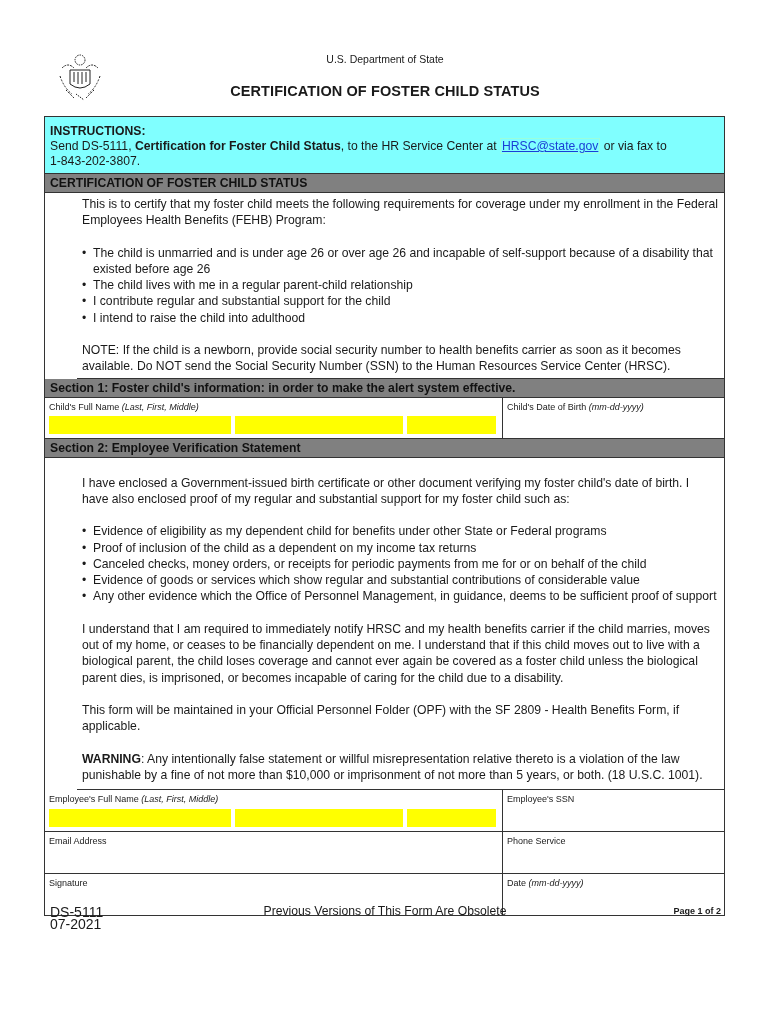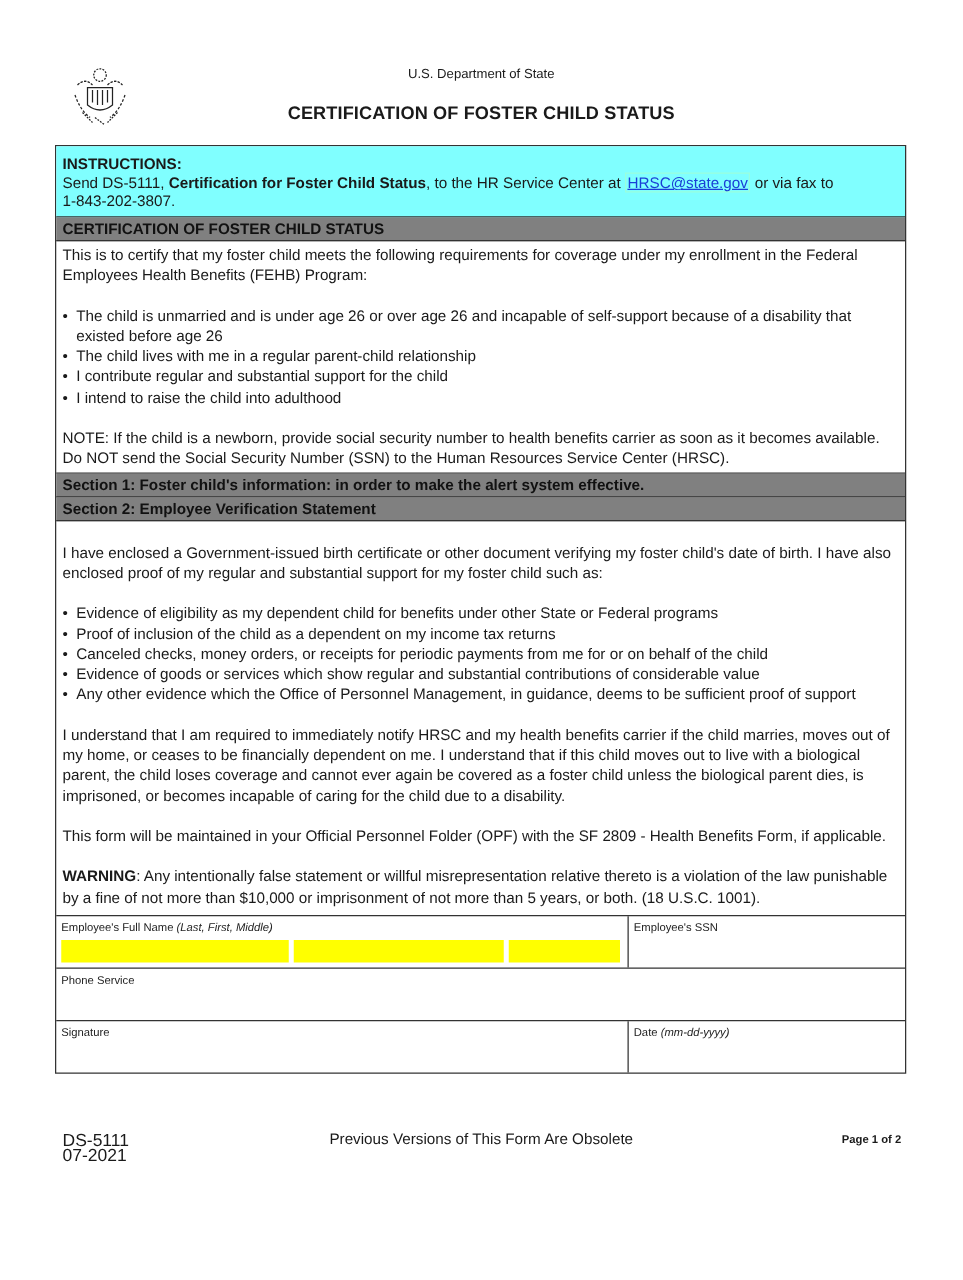--- a/index.html
+++ b/index.html
@@ -10,21 +10,21 @@
     .abs { position: absolute; }
     .seal { left: 54px; top: 50px; width: 52px; height: 52px; }
     .dept { left: 0; width: 770px; top: 53px; text-align: center; font-size: 10.5px; }
     .title { left: 0; width: 770px; top: 83px; text-align: center; font-size: 14.5px; font-weight: bold; letter-spacing: 0.1px; }
 
     .form { left: 44px; top: 116px; width: 679px; border: 1.5px solid #333; }
     .instr { background: #80ffff; padding: 7px 5px 4px 5px; font-size: 12.2px; line-height: 15px; border-bottom: 1.5px solid #333; }
     .instr .hdr { font-weight: bold; }
     .instr a { color: #1a3fd6; text-decoration: underline; border: 1px solid #9fd; padding: 0 1px; }
     .sechdr { background: #808080; color: #111; font-weight: bold; font-size: 12.2px; padding: 2px 5px; height: 14px; line-height: 14px; border-bottom: 1.5px solid #333; }
-    .body-block { padding: 3px 5px 3px 5px; font-size: 12.2px; line-height: 16.3px; border-bottom: 1.5px solid #333; }
+    .body-block { padding: 3px 5px 3px 5px; font-size: 12.2px; line-height: 16.3px; border-bottom: 1.5px solid #333; margin-left: 32px; }
     .body-block p { margin: 0; }
     .gap { height: 16px; }
     .bullet { display: flex; }
     .bullet .dot { width: 11px; flex: none; }
 
     .row { display: flex; border-bottom: 1.5px solid #333; }
     .row:last-child { border-bottom: none; }
     .cell-left { width: 457px; border-right: 1.5px solid #333; position: relative; }
     .cell-right { flex: 1; position: relative; }
     .label { font-size: 9px; padding: 4px 4px 0 4px; color: #222; }
@@ -84,20 +84,33 @@
       </div>
     <div class="bullet">
         <span class="dot">•</span>
         <span>I intend to raise the child into adulthood</span>
       </div>
     <div class="gap"></div>
     <p>NOTE:  If the child is a newborn, provide social security number to health benefits carrier as soon as it becomes available.  Do NOT send the Social Security Number (SSN)  to the Human Resources Service Center (HRSC).</p>
   </div>
 
   <div class="sechdr">Section 1:  Foster child's information: in order to make the alert system effective.</div>
+  <div class="row">
+    <div class="cell-left">
+      <div class="label"><span>Child's Full Name </span><i>(Last, First, Middle)</i></div>
+      <div class="yfields">
+        <input class="yf yf1" value="" style="">
+        <input class="yf yf2" value="" style="">
+        <input class="yf yf3" value="" style="">
+      </div>
+    </div>
+    <div class="cell-right">
+      <div class="label"><span>Child's Date of Birth </span><i>(mm-dd-yyyy)</i></div>
+    </div>
+  </div>
 
   <div class="sechdr">Section 2:  Employee Verification Statement</div>
   <div class="body-block" style="padding-top:17px;padding-bottom:6px;">
     <p>I have enclosed a Government-issued birth certificate or other document verifying my foster child's date of birth. I have also enclosed proof of my regular and substantial support for my foster child such as:</p>
     <div class="gap"></div>
     <div class="bullet">
         <span class="dot">•</span>
         <span>Evidence of eligibility as my dependent child for benefits under other State or Federal programs</span>
       </div>
     <div class="bullet">
@@ -132,20 +145,23 @@
         <input class="yf yf2" value="" style="">
         <input class="yf yf3" value="" style="">
       </div>
     </div>
     <div class="cell-right">
       <div class="label">Employee's SSN</div>
     </div>
   </div>
 
   <div class="row rowh">
+    <div class="cell-left">
+      <div class="label">Email Address</div>
+    </div>
     <div class="cell-right">
       <div class="label">Phone Service</div>
     </div>
   </div>
 
   <div class="row rowh">
     <div class="cell-left">
       <div class="label">Signature</div>
     </div>
     <div class="cell-right">

